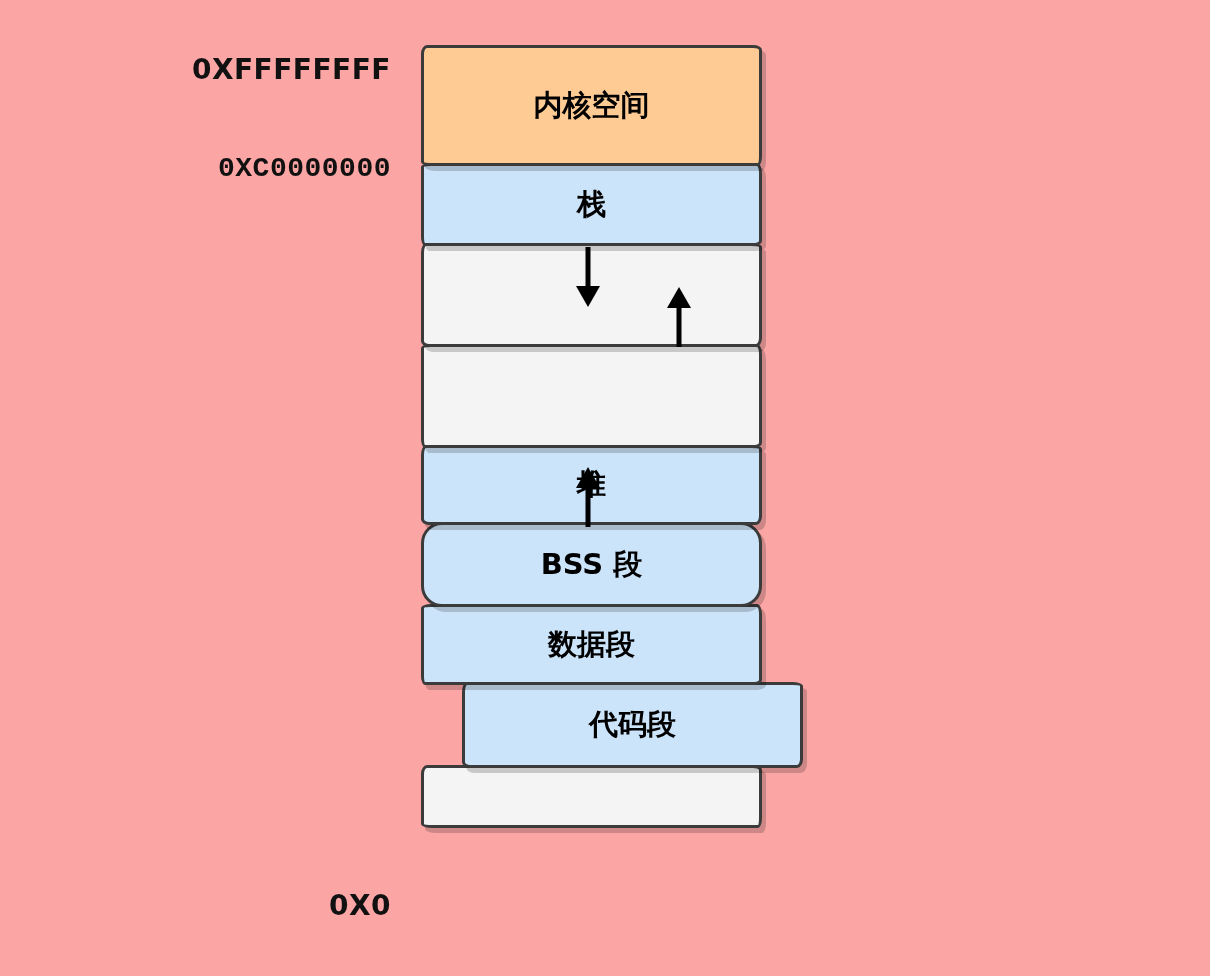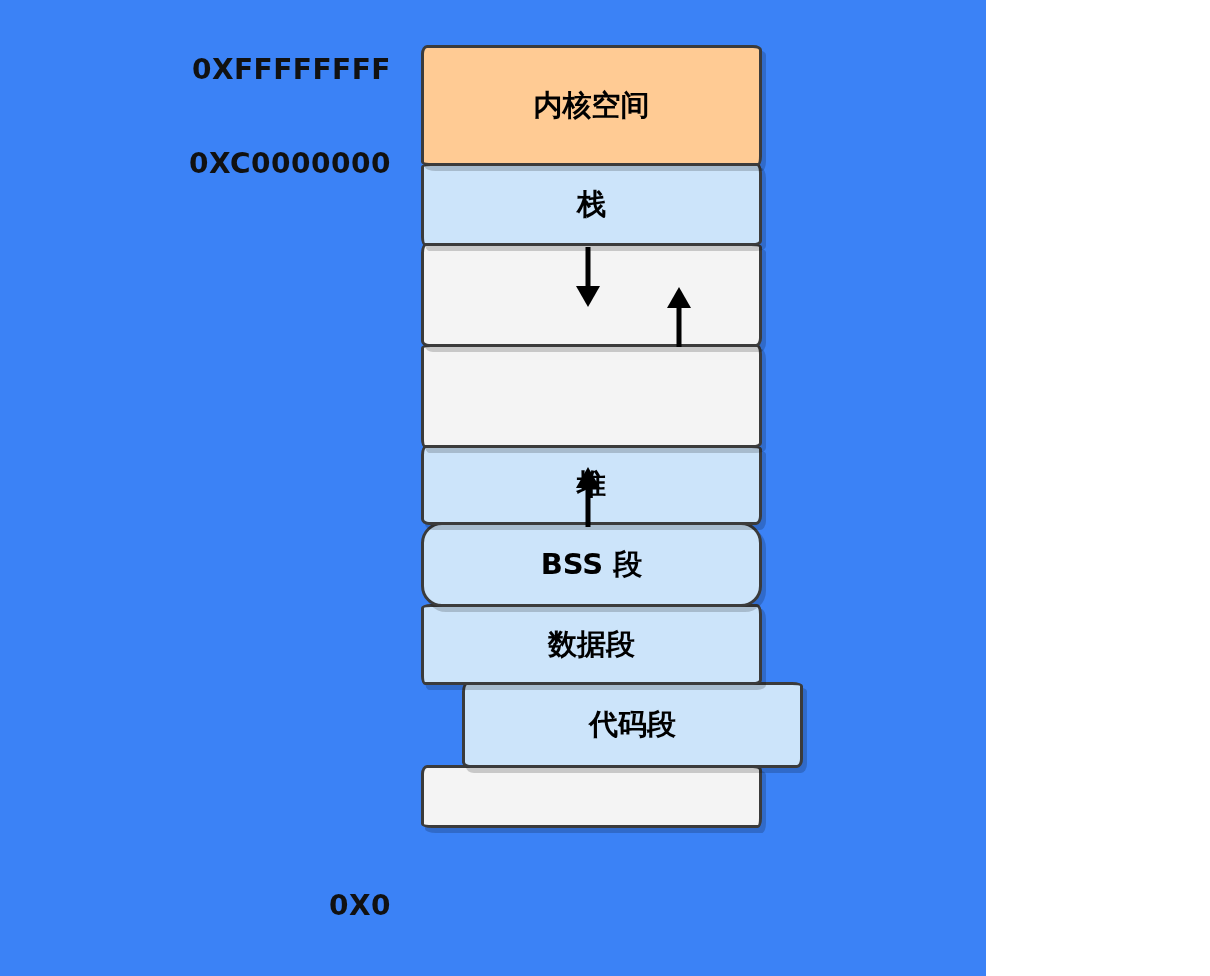--- a/index.html
+++ b/index.html
@@ -3,39 +3,39 @@
 <meta charset="utf-8">
 <style>
   html, body {
     margin: 0;
     padding: 0;
     background: #ffffff;
     font-family: "DejaVu Sans", "Liberation Sans", sans-serif;
   }
   .canvas {
     position: relative;
-    width: 986px;
+    width: 1210px;
     height: 976px;
-    background: #3b82f6;
+    background: #fca5a5;
     overflow: hidden;
   }
   
   .addr {
     position: absolute;
     left: 145px;
     width: 246px;
     text-align: right;
     font-size: 28px;
     font-weight: bold;
     color: #111111;
     letter-spacing: 0.5px;
     white-space: nowrap;
   }
   .addr-top        { top: 53px;  }
-  .addr-kernelbase { top: 147px; }
+  .addr-kernelbase { top: 153px; font-family: Liberation Mono, monospace; }
   .addr-bottom     { top: 889px; }
 
   
   .column {
     position: absolute;
     left: 421px;
     top: 45px;
     width: 341px;
     text-align: right;
   }

